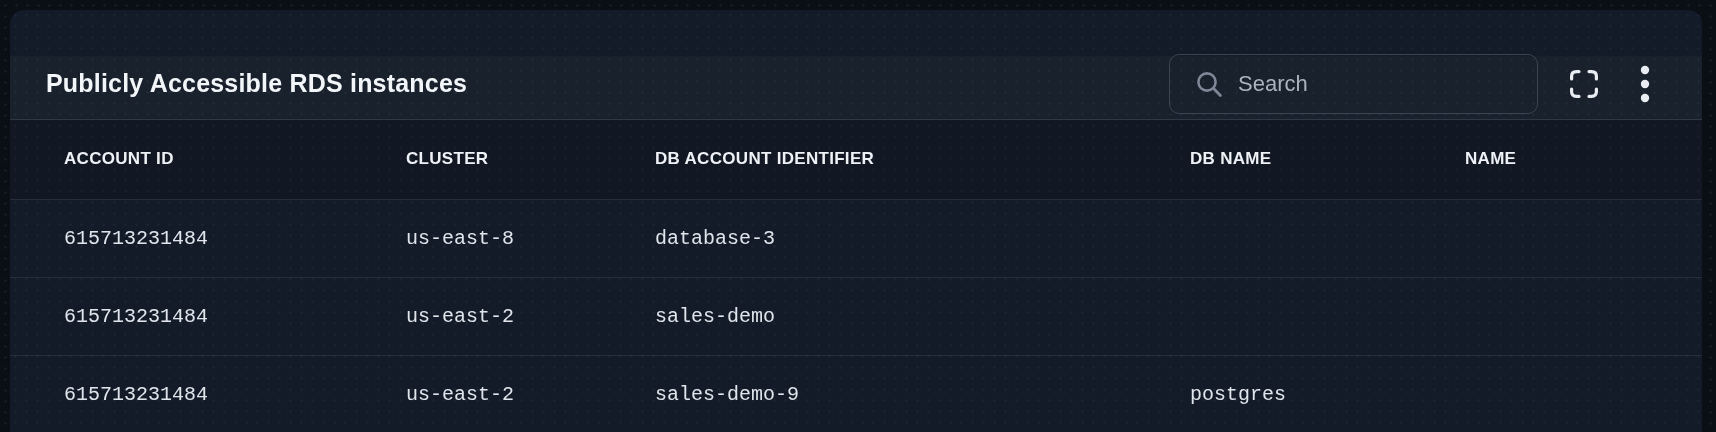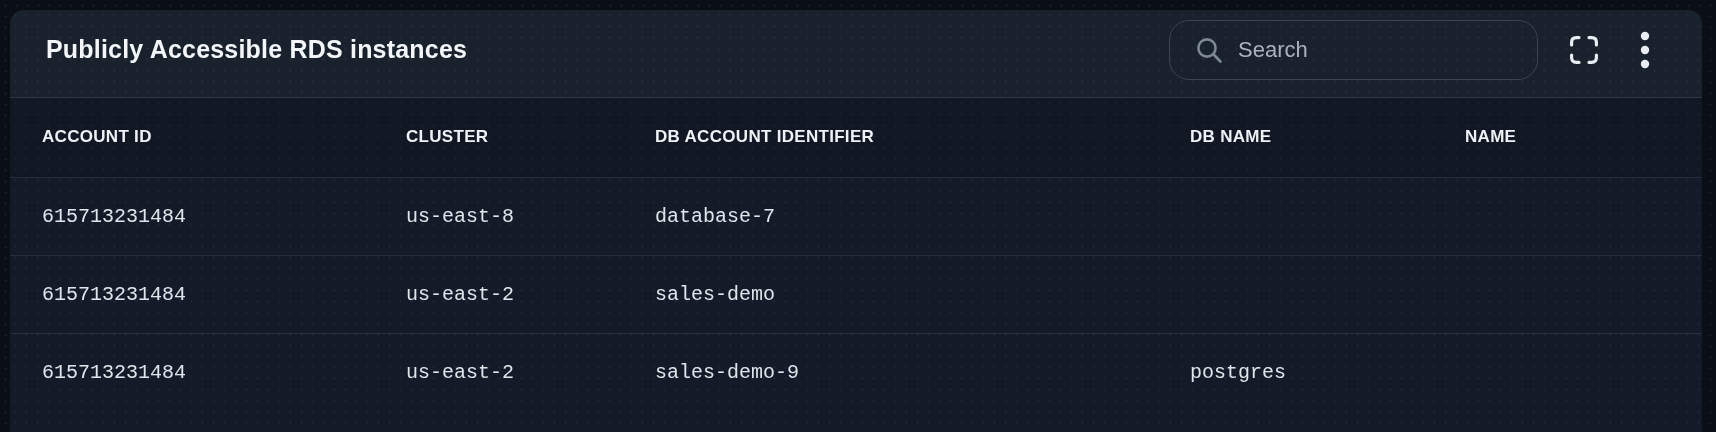--- a/index.html
+++ b/index.html
@@ -13,35 +13,36 @@
   }
   .card {
     position:absolute; left:10px; top:10px; width:1692px; height:560px;
     border-radius:14px;
     background-color:#131b28;
     background-image:radial-gradient(circle, rgba(125,145,175,0.07) 1.1px, transparent 1.5px);
     background-size:11px 11px;
     overflow:hidden;
   }
   .titlebar {
-    height:88px;
+    height:64px;
     display:flex; align-items:center;
     padding:0 42px 8px 36px;
     background:rgba(255,255,255,0.028);
     border-bottom:1px solid rgba(148,163,184,0.18);
+    margin-top:46px;
   }
   .title {
     flex:1;
     font-size:25px; font-weight:700; color:#f3f6f9; letter-spacing:0.2px;
     white-space:nowrap;
   }
   .searchbox {
     display:flex; align-items:center;
     width:369px; height:60px;
-    border:1px solid #3a4452; border-radius:20px;
+    border:1px solid #3a4452; border-radius:10px;
     background:transparent;
   }
   .searchbox svg { margin-left:24px; flex:0 0 auto; }
   .searchbox input {
     flex:1; min-width:0;
     margin-left:14px; margin-right:10px;
     background:transparent; border:none; outline:none;
     font-family:"Liberation Sans", sans-serif;
     font-size:22px; color:#dfe4ea;
   }
@@ -59,21 +60,21 @@
     font-size:17px; font-weight:700; letter-spacing:0.3px;
     color:#eef1f5; white-space:nowrap;
     background:rgba(0,0,0,0.10);
   }
   td {
     height:78px; vertical-align:middle;
     font-size:20px; font-weight:400; color:#e0e5eb;
     border-top:1px solid rgba(148,163,184,0.15);
     white-space:nowrap; overflow:hidden;font-family:Liberation Mono, monospace;
   }
-  th.first, td.first { padding-left:32px; }
+  th.first, td.first { padding-left:54px; }
 </style>
 </head>
 <body>
 
 <div class="card">
 
   <div class="titlebar">
     <div class="title">Publicly Accessible RDS instances</div>
 
     <div class="searchbox">
@@ -116,21 +117,21 @@
         <th>CLUSTER</th>
         <th>DB ACCOUNT IDENTIFIER</th>
         <th>DB NAME</th>
         <th>NAME</th>
       </tr>
     </thead>
     <tbody>
         <tr>
           <td class="first">615713231484</td>
           <td>us-east-8</td>
-          <td>database-7</td>
+          <td>database-3</td>
           <td></td>
           <td></td>
         </tr>
         <tr>
           <td class="first">615713231484</td>
           <td>us-east-2</td>
           <td>sales-demo</td>
           <td></td>
           <td></td>
         </tr>

